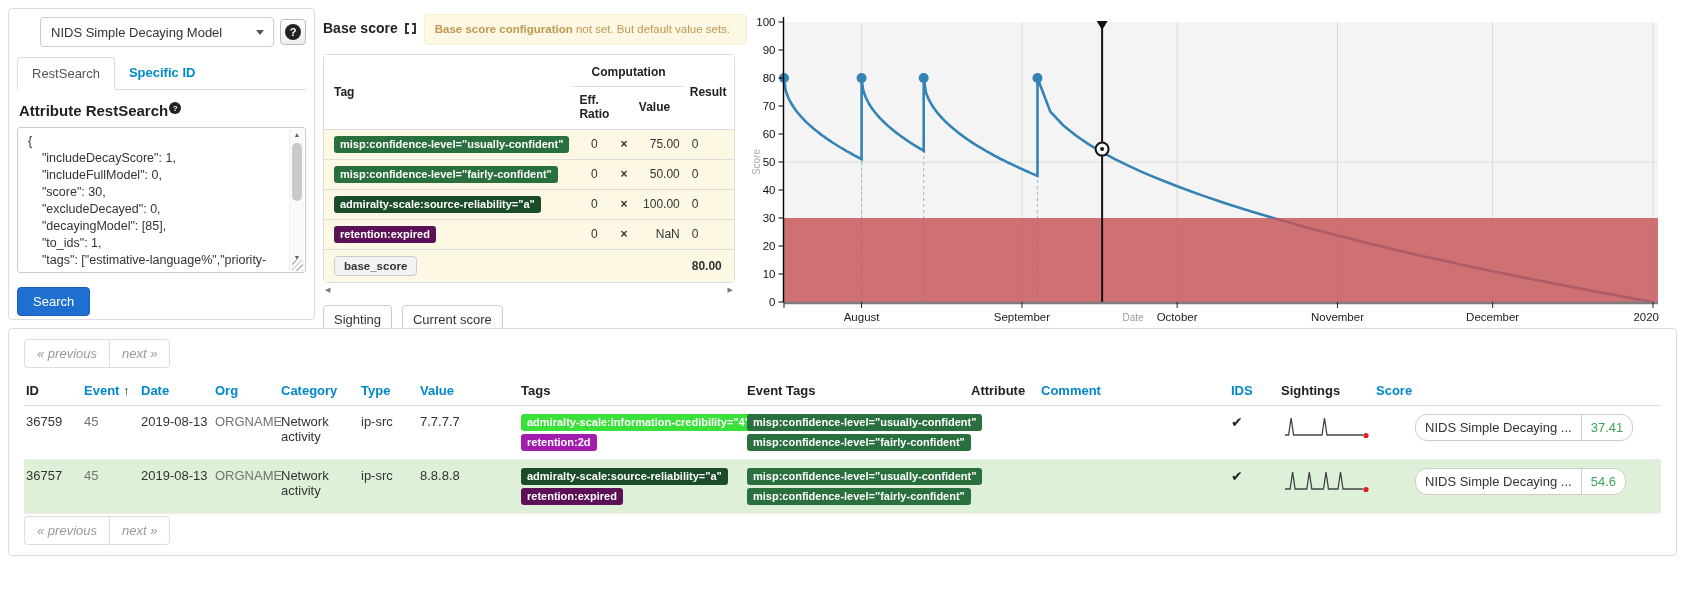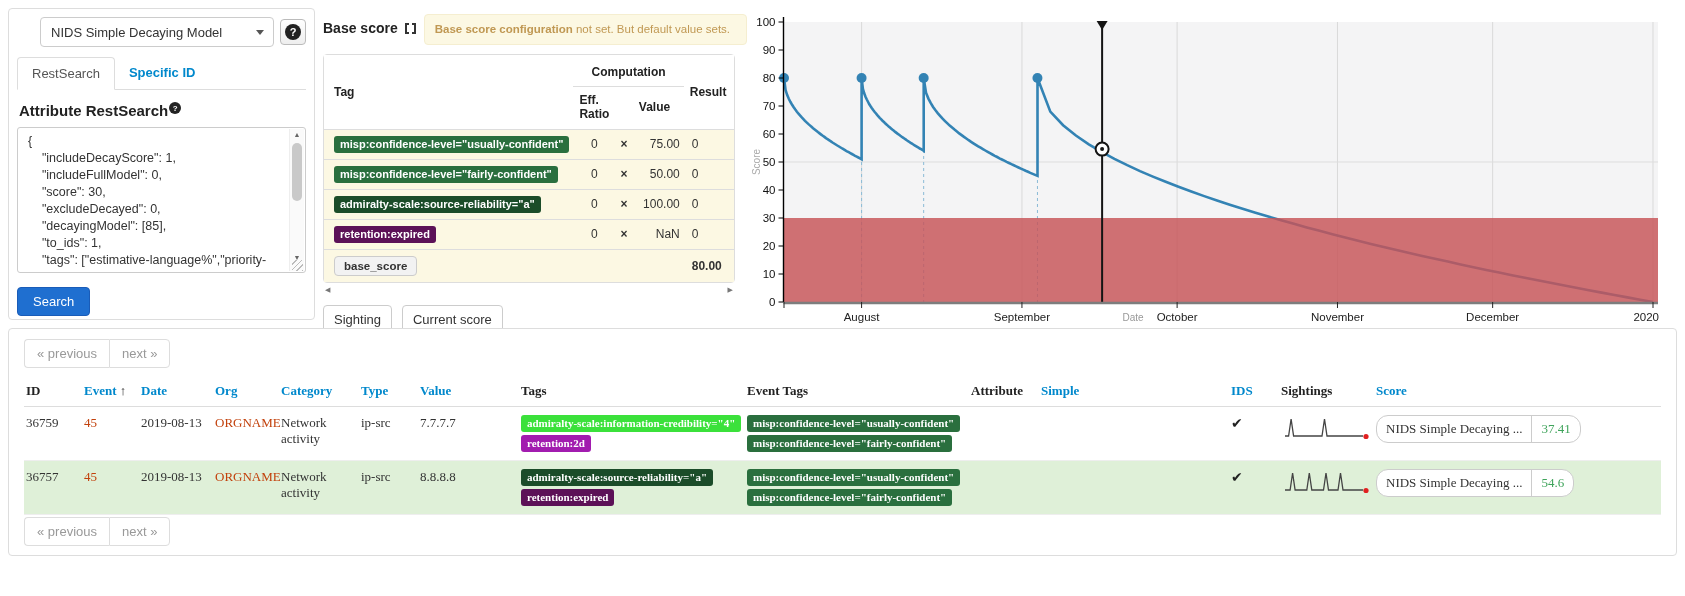--- a/index.html
+++ b/index.html
@@ -69,32 +69,32 @@
   .io-cell { padding:6px 10px; font-size:13px; color:#333; }
   .io-cell + .io-cell { border-left:1px solid #ccc; }
   .io-green { color:#000000; }
 
   
   #chart-wrap { position:absolute; left:700px; top:8px; width:985px; height:318px; }
 
   
   #results-card { left:8px; top:328px; width:1669px; height:228px; padding:8px 15px; }
   .pager { display:inline-flex; margin:2px 0 6px; }
-  .pager a { padding:6px 12px; border:1px solid #ddd; color:#999; font-size:13px; text-decoration:none; background:#fff; }
+  .pager a { padding:6px 12px; border:1px solid #ddd; color:#999; font-size:13px; text-decoration:none; background:#fff;font-style:italic; }
   .pager a:first-child { border-radius:4px 0 0 4px; border-right:none; }
   .pager a:last-child { border-radius:0 4px 4px 0; }
-  #res-table { width:100%; border-collapse:collapse; table-layout:fixed; margin-top:2px;font-family:Liberation Serif, serif; }
+  #res-table { width:100%; border-collapse:collapse; table-layout:fixed; margin-top:2px; }
   #res-table th { text-align:left; font-weight:bold; font-size:13px; padding:7px 4px 7px 2px; border-bottom:1px solid #ddd; color:#222; }
   #res-table th.sortable { color:#08c; cursor:pointer; }
   #res-table td { padding:8px 4px 8px 2px; font-size:13px; vertical-align:top; border-bottom:1px solid #eee; }
   #res-table tr.hl td { background:#dff0d8; }
-  #res-table a { color:#c2410c; text-decoration:none; }
+  #res-table a { color:#737373; text-decoration:none; }
   .tag-stack { display:flex; flex-direction:column; align-items:flex-start; gap:3px; }
   .check { font-size:14px; color:#222; }
-  .score-group { display:inline-flex; border:1px solid #ccc; border-radius:12px; overflow:hidden; background:#fff; }
+  .score-group { display:inline-flex; border:1px solid #ccc; border-radius:12px; overflow:hidden; background:#fff;margin-left:39px; }
   .score-group .sg-label { padding:5px 9px; font-size:13px; color:#333; white-space:nowrap; }
   .score-group .sg-val { padding:5px 9px; font-size:13px; color:#3fa45b; border-left:1px solid #ccc; }
   .res-footer { font-size:12.5px; color:#222; margin:14px 0 12px 1px; }
 </style>
 </head>
 <body>
 
 <div class="card" id="left-card">
   <div class="select-row">
     <div class="fake-select">
@@ -303,21 +303,21 @@
           <th class="">ID</th>
           <th class="sortable">Event <span style="color:#222">↑</span></th>
           <th class="sortable">Date</th>
           <th class="sortable">Org</th>
           <th class="sortable">Category</th>
           <th class="sortable">Type</th>
           <th class="sortable">Value</th>
           <th class="">Tags</th>
           <th class="">Event Tags</th>
           <th class="">Attribute</th>
-          <th class="sortable">Simple</th>
+          <th class="sortable">Comment</th>
           <th class="sortable">IDS</th>
           <th class="">Sightings</th>
           <th class="sortable">Score</th>
         </tr>
       </thead>
     <tbody id="res-rows">
         <tr class="">
           <td>36759</td>
           <td><a href="#">45</a></td>
           <td>2019-08-13</td>

